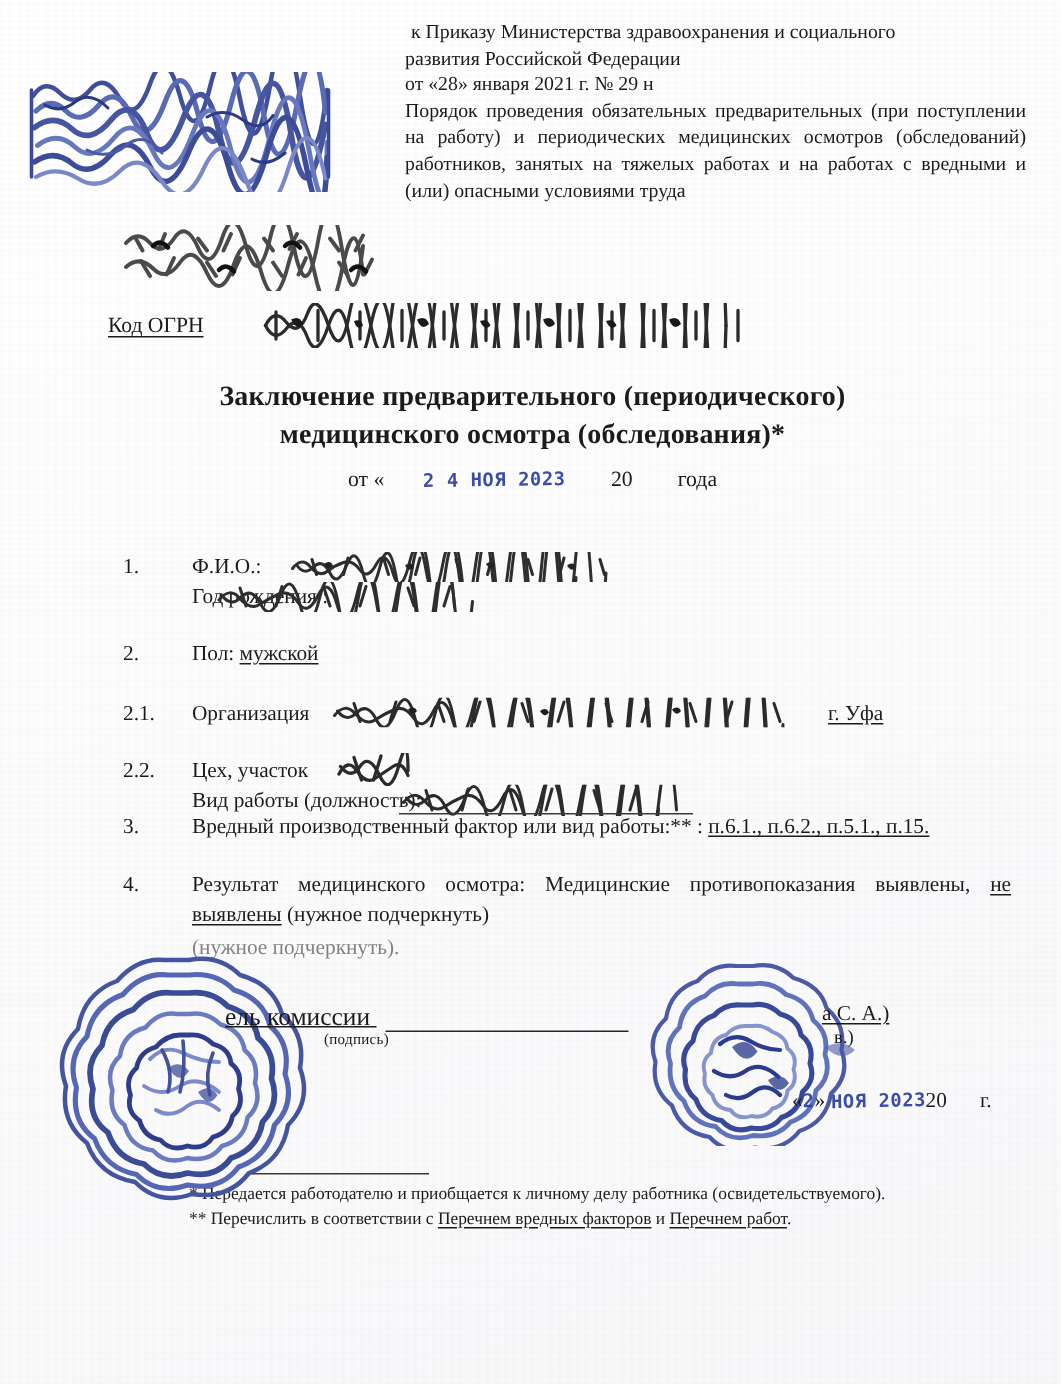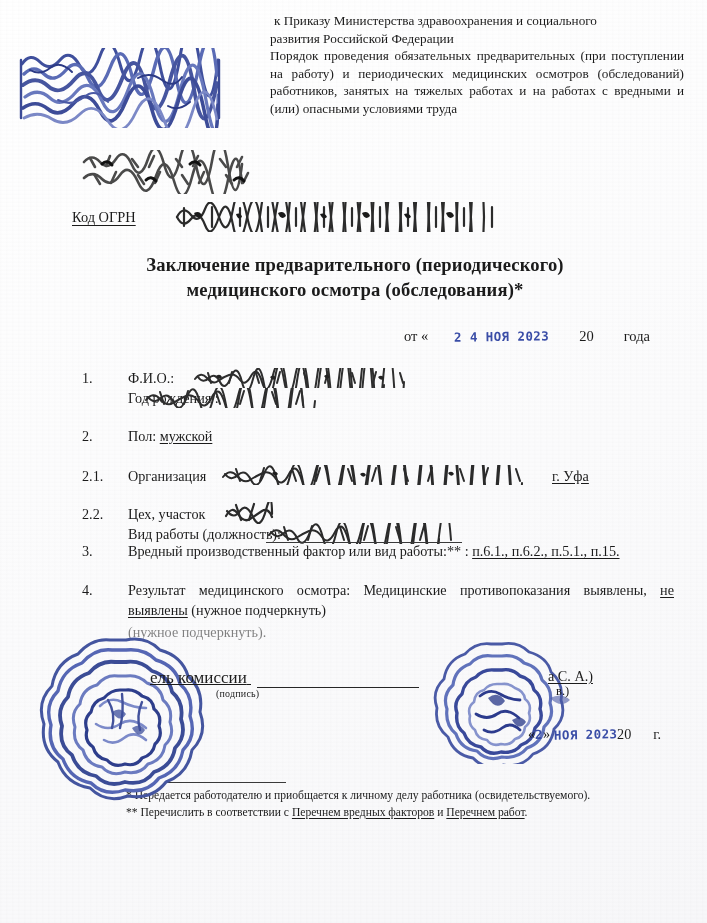--- a/index.html
+++ b/index.html
@@ -88,23 +88,23 @@
     width: 590px;
     text-align: center;
     font-weight: bold;
     font-size: 18.6px;
     line-height: 25px;
     letter-spacing: .15px;
   }
   .dateline {
     position: absolute;
     left: 60px;
-    top: 328px;
+    top: 312px;
     width: 590px;
-    text-align: right;
+    text-align: center;
     font-size: 14.5px;
   }
   .dateline .sp-lg { display: inline-block; width: 26px; }
   .dateline .sp-md { display: inline-block; width: 30px; }
   .stamp-date {
     font-family: "DejaVu Sans Mono", monospace;
     font-weight: bold;
     color: #2a3fa0;
     font-size: 12.5px;
     letter-spacing: .4px;
@@ -205,20 +205,21 @@
 </head>
 <body>
 
 <div class="page">
 
   <div class="corner-mark"></div>
 
   <div class="hdr layer">
     <div class="l1">к Приказу Министерства здравоохранения и социального</div>
     <div>развития Российской Федерации</div>
+    <div>от «28» января 2021 г. № 29 н</div>
     <div class="para">Порядок проведения обязательных предварительных (при поступлении на работу) и периодических медицинских осмотров (обследований) работников, занятых на тяжелых работах и на работах с вредными и (или) опасными условиями труда</div>
   </div>
 
   <div class="scribble" style="left:18px; top:48px; width:205px; height:80px;">
     <svg viewBox="0 0 205 80" preserveAspectRatio="none" aria-hidden="true">
       <g fill="none" stroke-linecap="round" stroke-linejoin="round">
         <path d="M4 16 Q12 4 22 14 T42 12 T62 18 T82 8 T102 16 T122 10 T142 18 T162 9 T182 16 T200 12" stroke="#3f4f9c" stroke-width="3"></path>
         <path d="M6 26 Q16 16 26 26 T48 22 T70 30 T92 20 T114 28 T136 21 T158 29 T180 22 T199 27" stroke="#5a6bb5" stroke-width="3.4"></path>
         <path d="M5 37 Q18 27 30 38 T56 32 T80 41 T104 31 T128 40 T152 32 T176 41 T199 35" stroke="#46559f" stroke-width="3.8"></path>
         <path d="M7 49 Q20 39 32 50 T58 44 T84 53 T110 42 T136 52 T162 43 T188 52 T200 47" stroke="#6878bd" stroke-width="3.2"></path>

